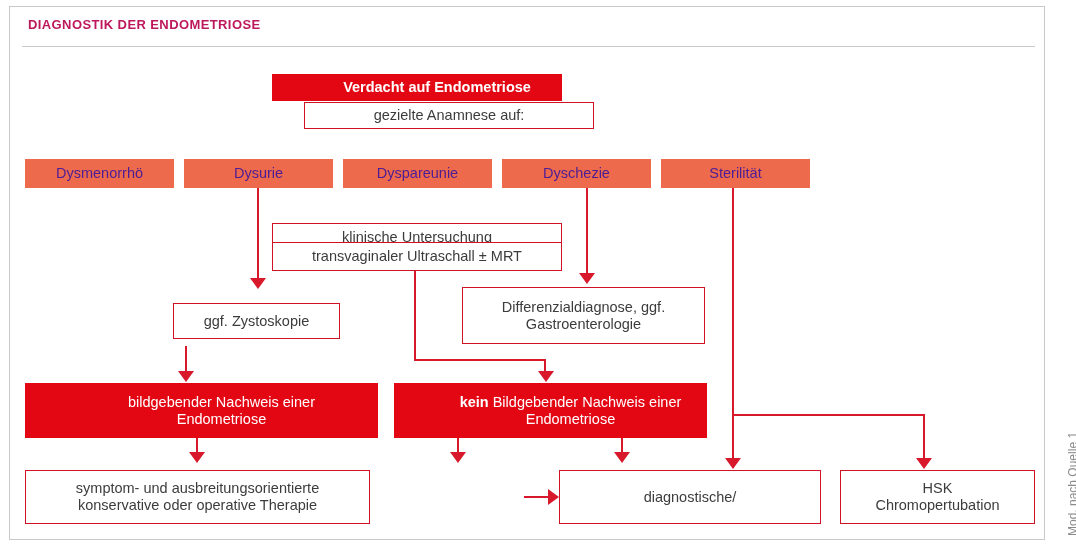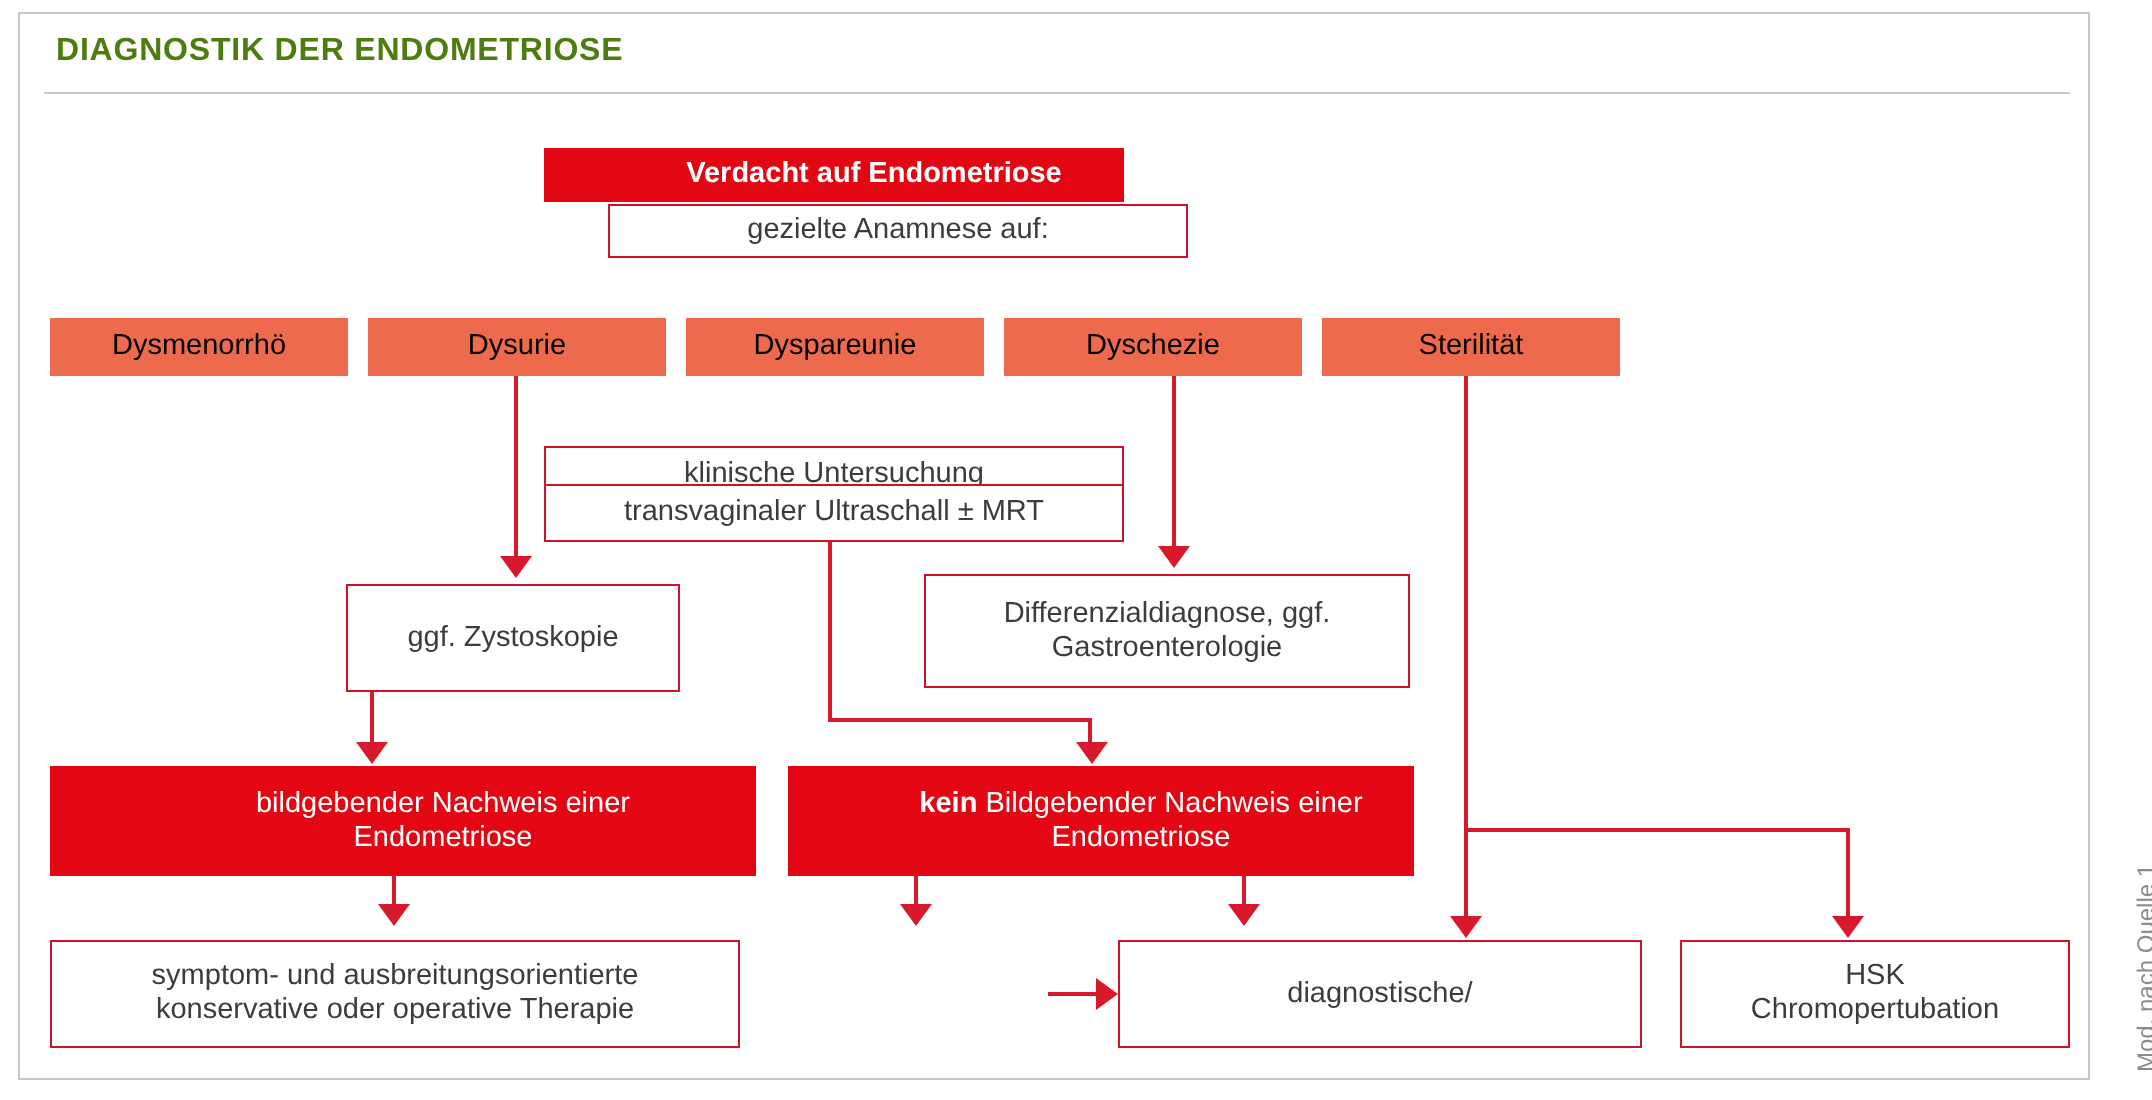--- a/index.html
+++ b/index.html
@@ -20,24 +20,24 @@
     left:9px;top:6px;
     width:1036px;height:534px;
     border:1px solid #c9c9c9;
     box-sizing:border-box;
     background:#ffffff;
   }
   
   #title{
     position:absolute;
     left:28px;top:17px;
-    font-size:16px;
+    font-size:13px;
     font-weight:bold;
     letter-spacing:0.4px;
-    color:#4d7c0f;
+    color:#be185d;
     white-space:nowrap;
   }
   #title-rule{
     position:absolute;
     left:22px;top:46px;
     width:1013px;height:1px;
     background:#c9c9c9;
   }
   
   .node{
@@ -55,21 +55,21 @@
   .node.solid-red{
     background:#e30613;
     border:1px solid #e30613;
     color:#ffffff;
     padding-left:40px;
   }
   .node.solid-red.bold{font-weight:bold;}
   .node.solid-salmon{
     background:#ee6a4d;
     border:1px solid #ee6a4d;
-    color:#000000;
+    color:#4c1d95;
   }
   .node.outline{
     background:#ffffff;
     border:1.6px solid #cf1225;
     color:#3c3c3c;
   }
   .node .b{font-weight:bold;}
   
   .vline,.hline{
     position:absolute;
@@ -140,21 +140,21 @@
   </div>
 
   <div class="node outline" style="left:272px;top:203px;width:290px;height:29px;margin-top:20px;">
     <span class="txt">klinische Untersuchung</span>
   </div>
 
   <div class="node outline" style="left:272px;top:242px;width:290px;height:29px;">
     <span class="txt">transvaginaler Ultraschall ± MRT</span>
   </div>
 
-  <div class="node outline" style="left:173px;top:292px;width:167px;height:54px;">
+  <div class="node outline" style="left:173px;top:303px;width:167px;height:36px;">
     <span class="txt">ggf. Zystoskopie</span>
   </div>
   <div class="node outline" style="left:462px;top:287px;width:243px;height:57px;">
     <span class="txt">
       <span>Differenzialdiagnose, ggf.</span><br>
       <span>Gastroenterologie</span>
     </span>
   </div>
 
   <div class="node solid-red" style="left:25px;top:383px;width:353px;height:55px;">

